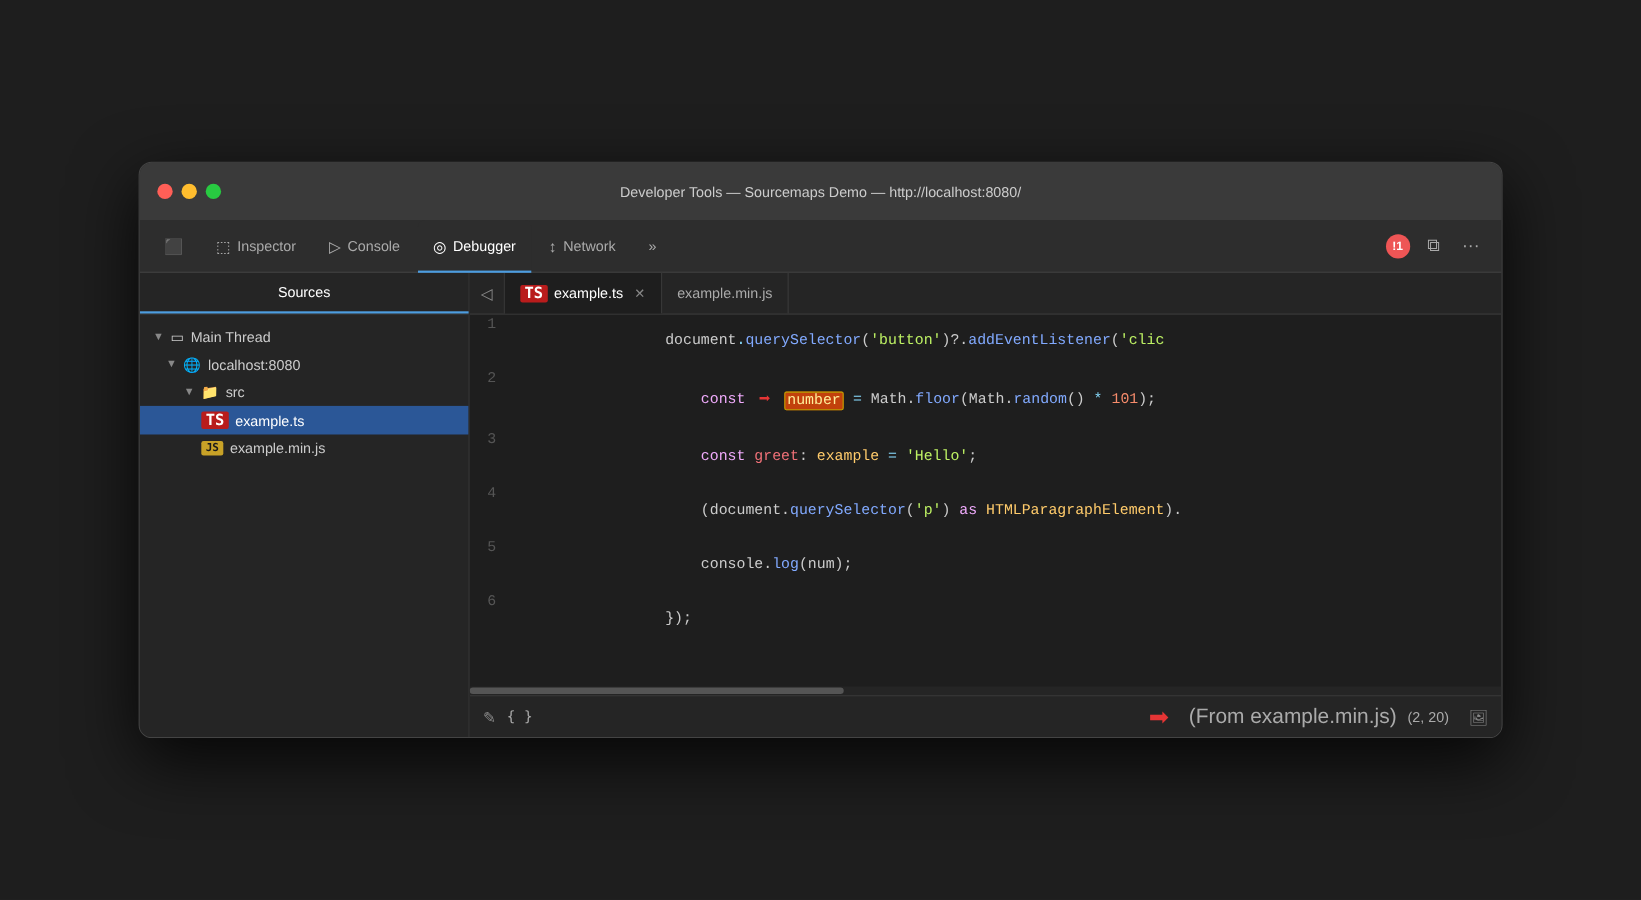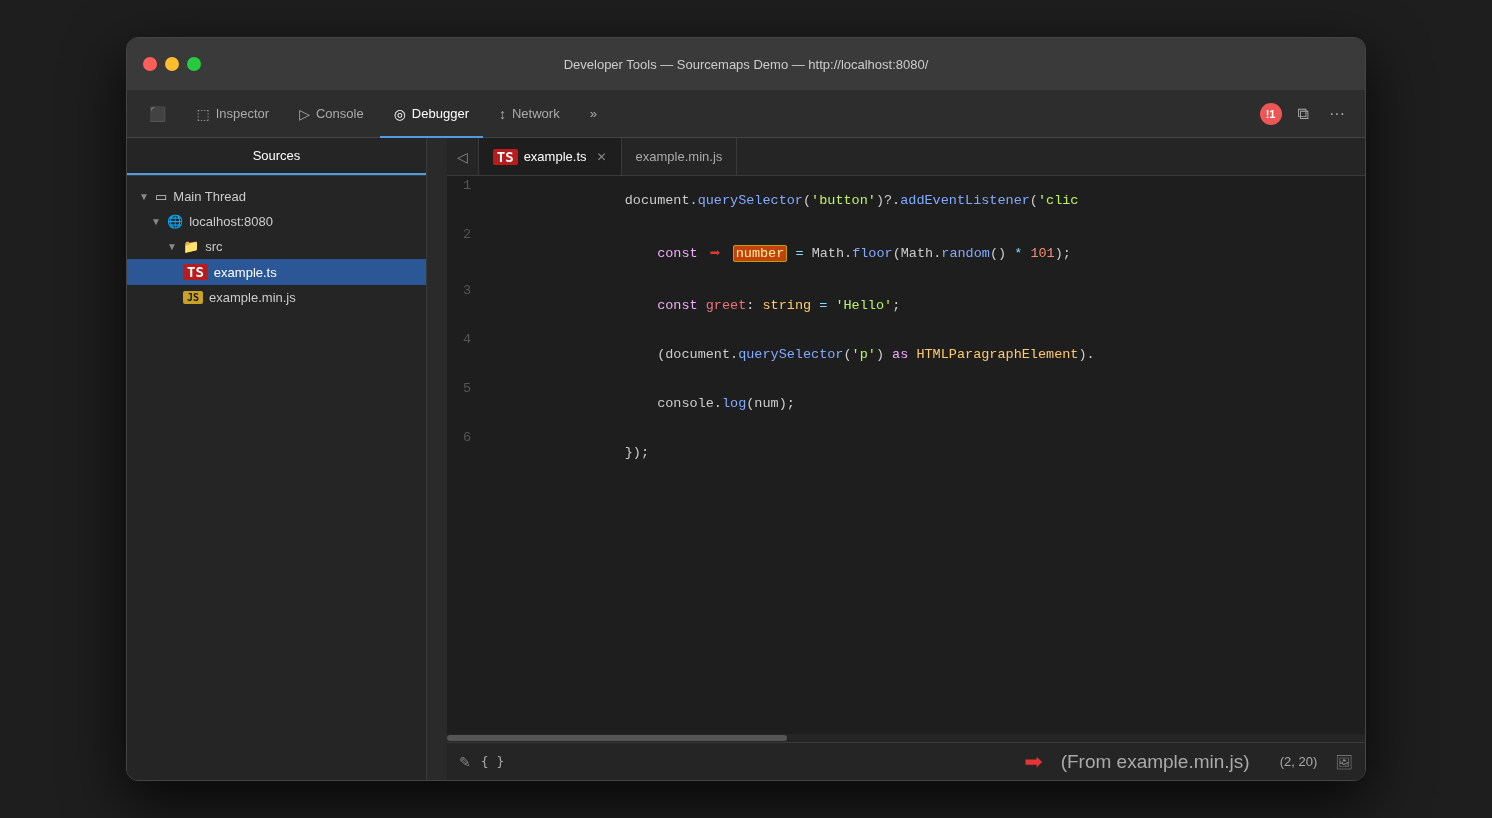--- a/index.html
+++ b/index.html
@@ -8,21 +8,21 @@
       background: #1e1e1e;
       display: flex;
       justify-content: center;
       align-items: center;
       min-height: 100vh;
       font-family: -apple-system, BlinkMacSystemFont, 'Segoe UI', sans-serif;
     }
 
     .window {
       width: 1240px;
-      height: 744px;
+      height: 524px;
       background: #2a2a2a;
       border-radius: 12px;
       overflow: hidden;
       box-shadow: 0 20px 60px rgba(0,0,0,0.8);
       display: flex;
       flex-direction: column;
       border: 1px solid #444;
     }
 
     
@@ -136,21 +136,20 @@
       font-size: 16px;
       cursor: pointer;
       padding: 4px;
     }
 
     
     .main-content {
       display: flex;
       flex: 1;
       overflow: hidden;
-      gap: 20px;
     }
 
     
     .sidebar {
       width: 300px;
       background: #252525;
       display: flex;
       flex-direction: column;
       border-right: 1px solid #3a3a3a;
       flex-shrink: 0;
@@ -397,21 +396,21 @@
     }
 
     .statusbar-source {
       color: #aaa;
       font-size: 19px;
     }
 
     .statusbar-coords {
       color: #aaa;
       font-size: 13px;
-      margin-left: 20px;
+      margin-left: 0;
     }
 
     .statusbar-img {
       color: #888;
       font-size: 14px;
       margin-left: 8px;
       cursor: pointer;
     }
   </style>
 </head>
@@ -540,21 +539,21 @@
             <tr>
               <td class="line-num">2</td>
               <td class="line-code">
                 <span class="plain">    </span><span class="kw">const</span><span class="plain"> </span><span class="red-arrow">➡</span><span class="plain"> </span><span class="highlight-var">number</span><span class="plain"> </span><span class="op">=</span><span class="plain"> Math.</span><span class="fn">floor</span><span class="plain">(Math.</span><span class="fn">random</span><span class="plain">() </span><span class="op">*</span><span class="plain"> </span><span class="num">101</span><span class="plain">);</span>
               </td>
             </tr>
 
             <tr>
               <td class="line-num">3</td>
               <td class="line-code">
-                <span class="plain">    </span><span class="kw">const</span><span class="plain"> </span><span class="var">greet</span><span class="plain">: </span><span class="type">string</span><span class="plain"> </span><span class="op">=</span><span class="plain"> </span><span class="str">'Hello'</span><span class="plain">;</span>
+                <span class="plain">    </span><span class="kw">const</span><span class="plain"> </span><span class="var">greet</span><span class="plain">: </span><span class="type">example</span><span class="plain"> </span><span class="op">=</span><span class="plain"> </span><span class="str">'Hello'</span><span class="plain">;</span>
               </td>
             </tr>
 
             <tr>
               <td class="line-num">4</td>
               <td class="line-code">
                 <span class="plain">    (document.</span><span class="fn">querySelector</span><span class="plain">(</span><span class="str">'p'</span><span class="plain">) </span><span class="kw">as</span><span class="plain"> </span><span class="type">HTMLParagraphElement</span><span class="plain">).</span>
               </td>
             </tr>
 

